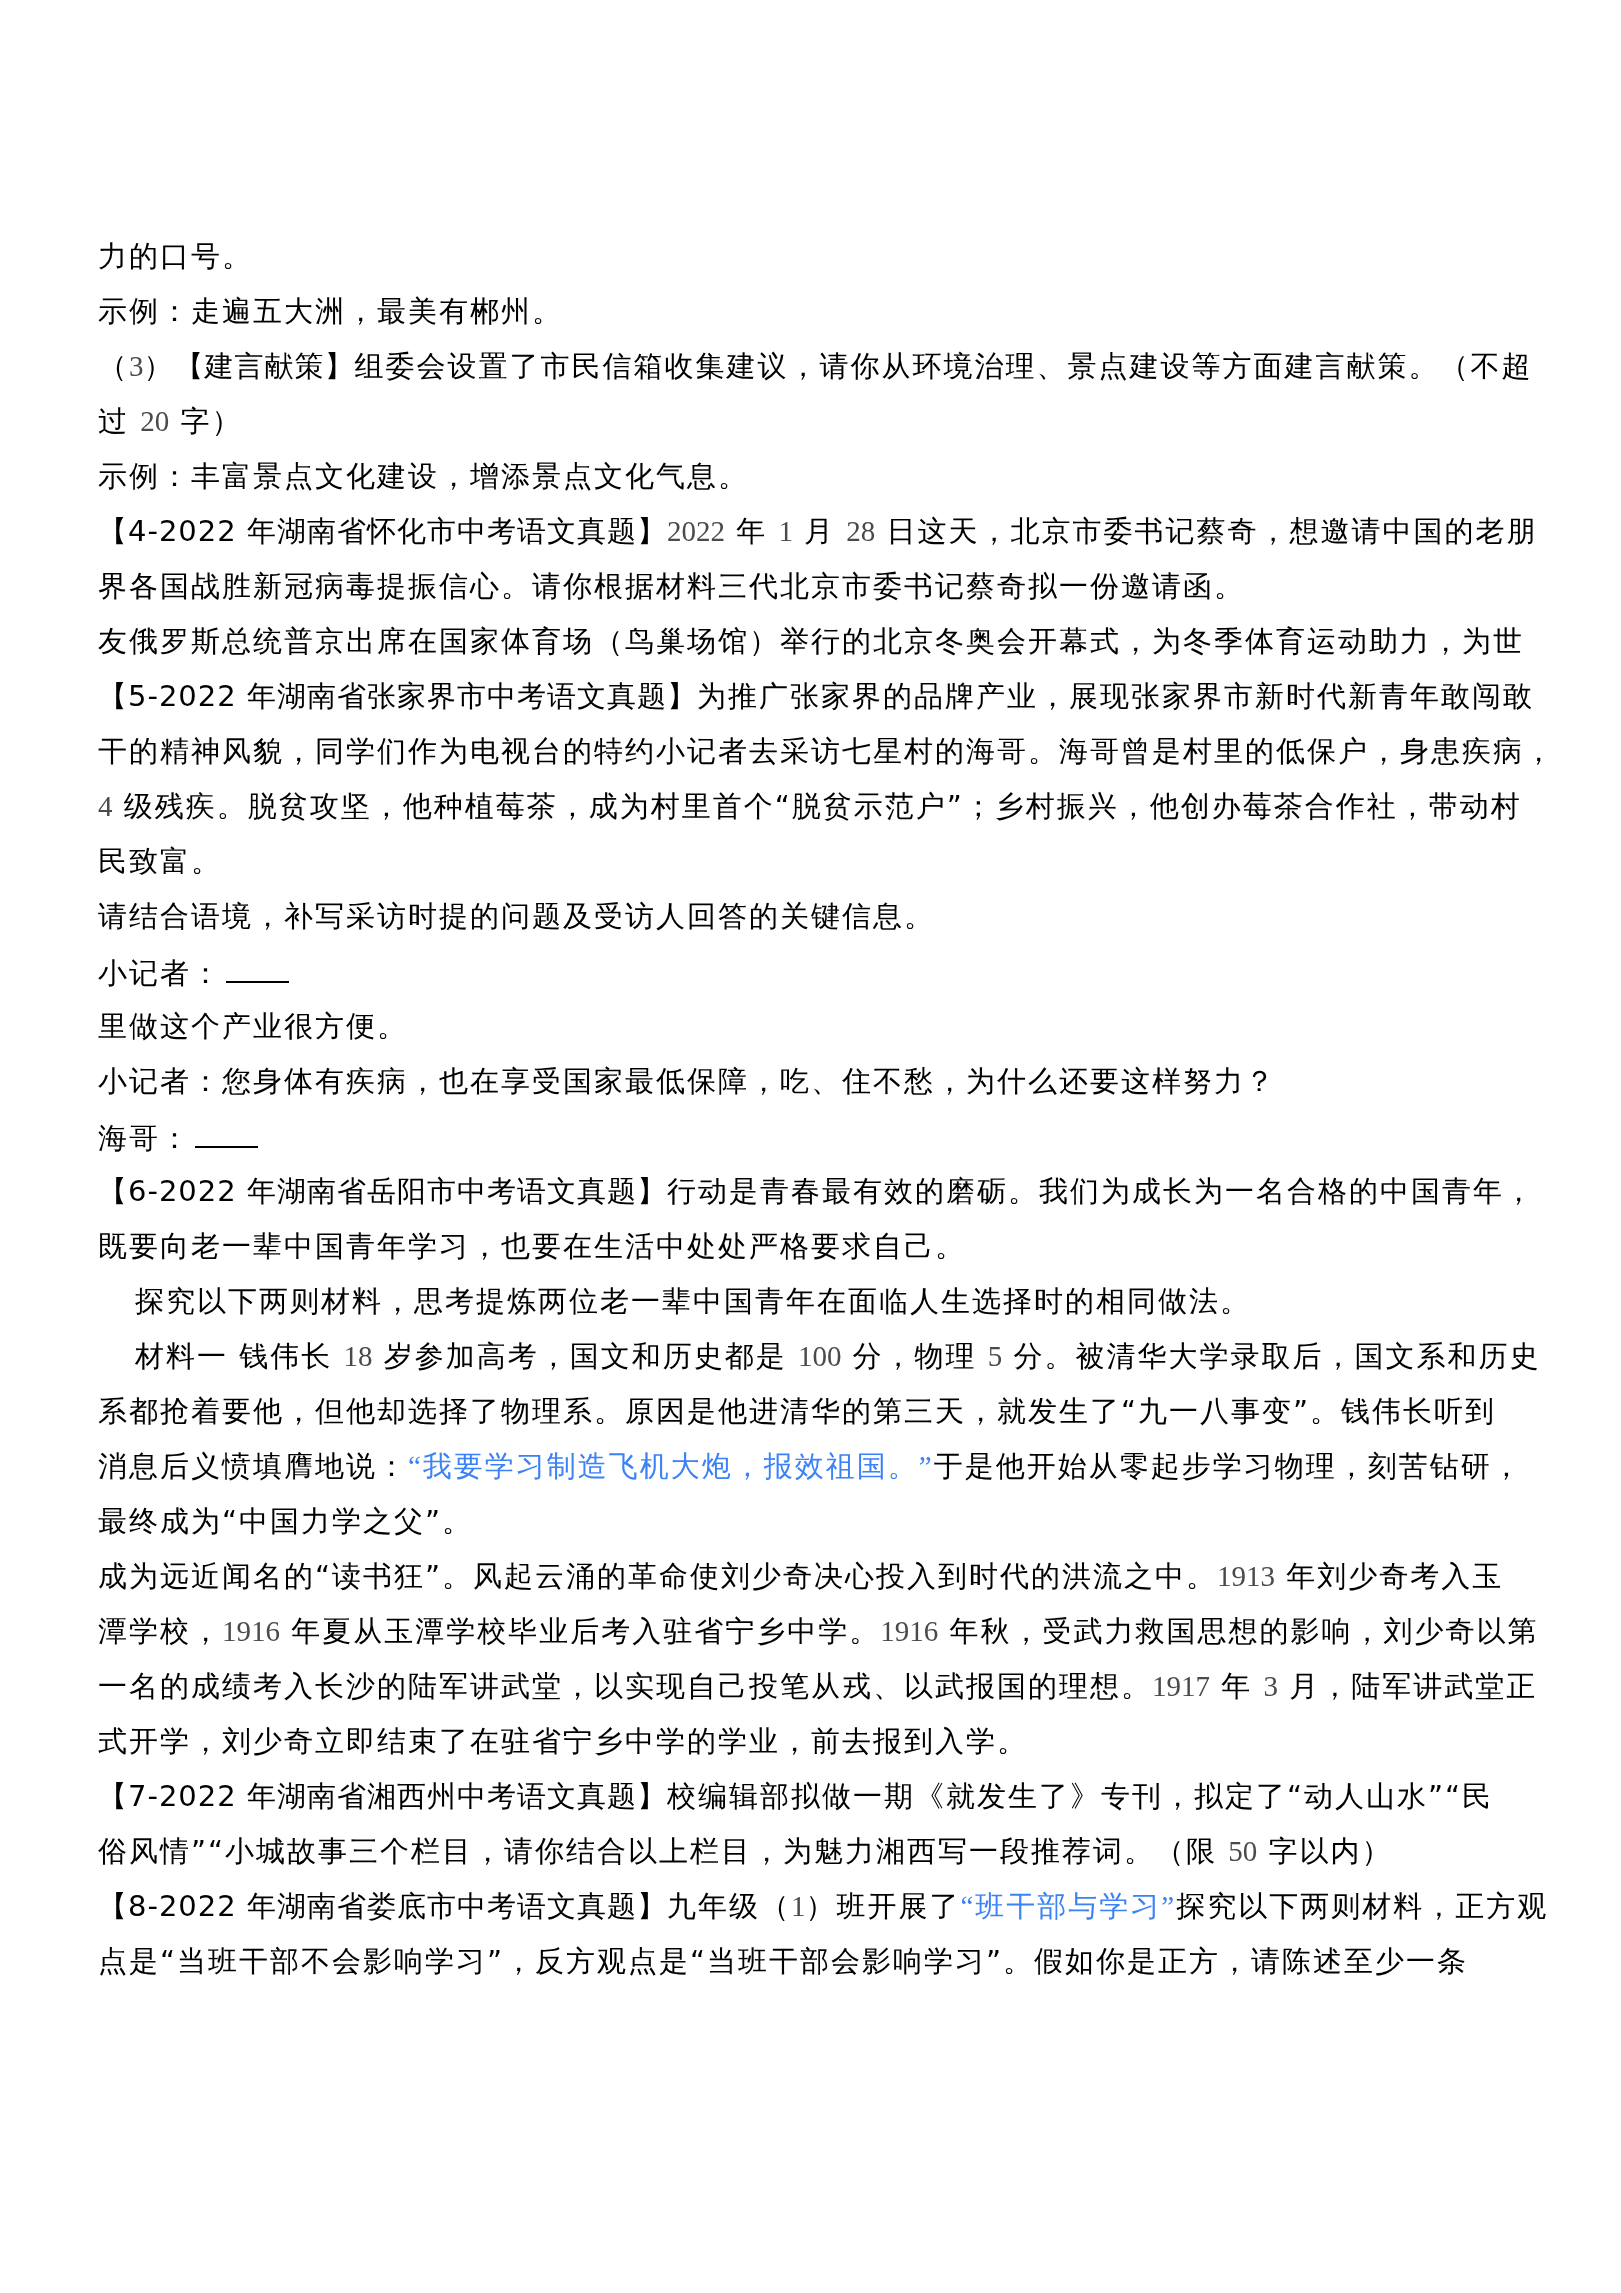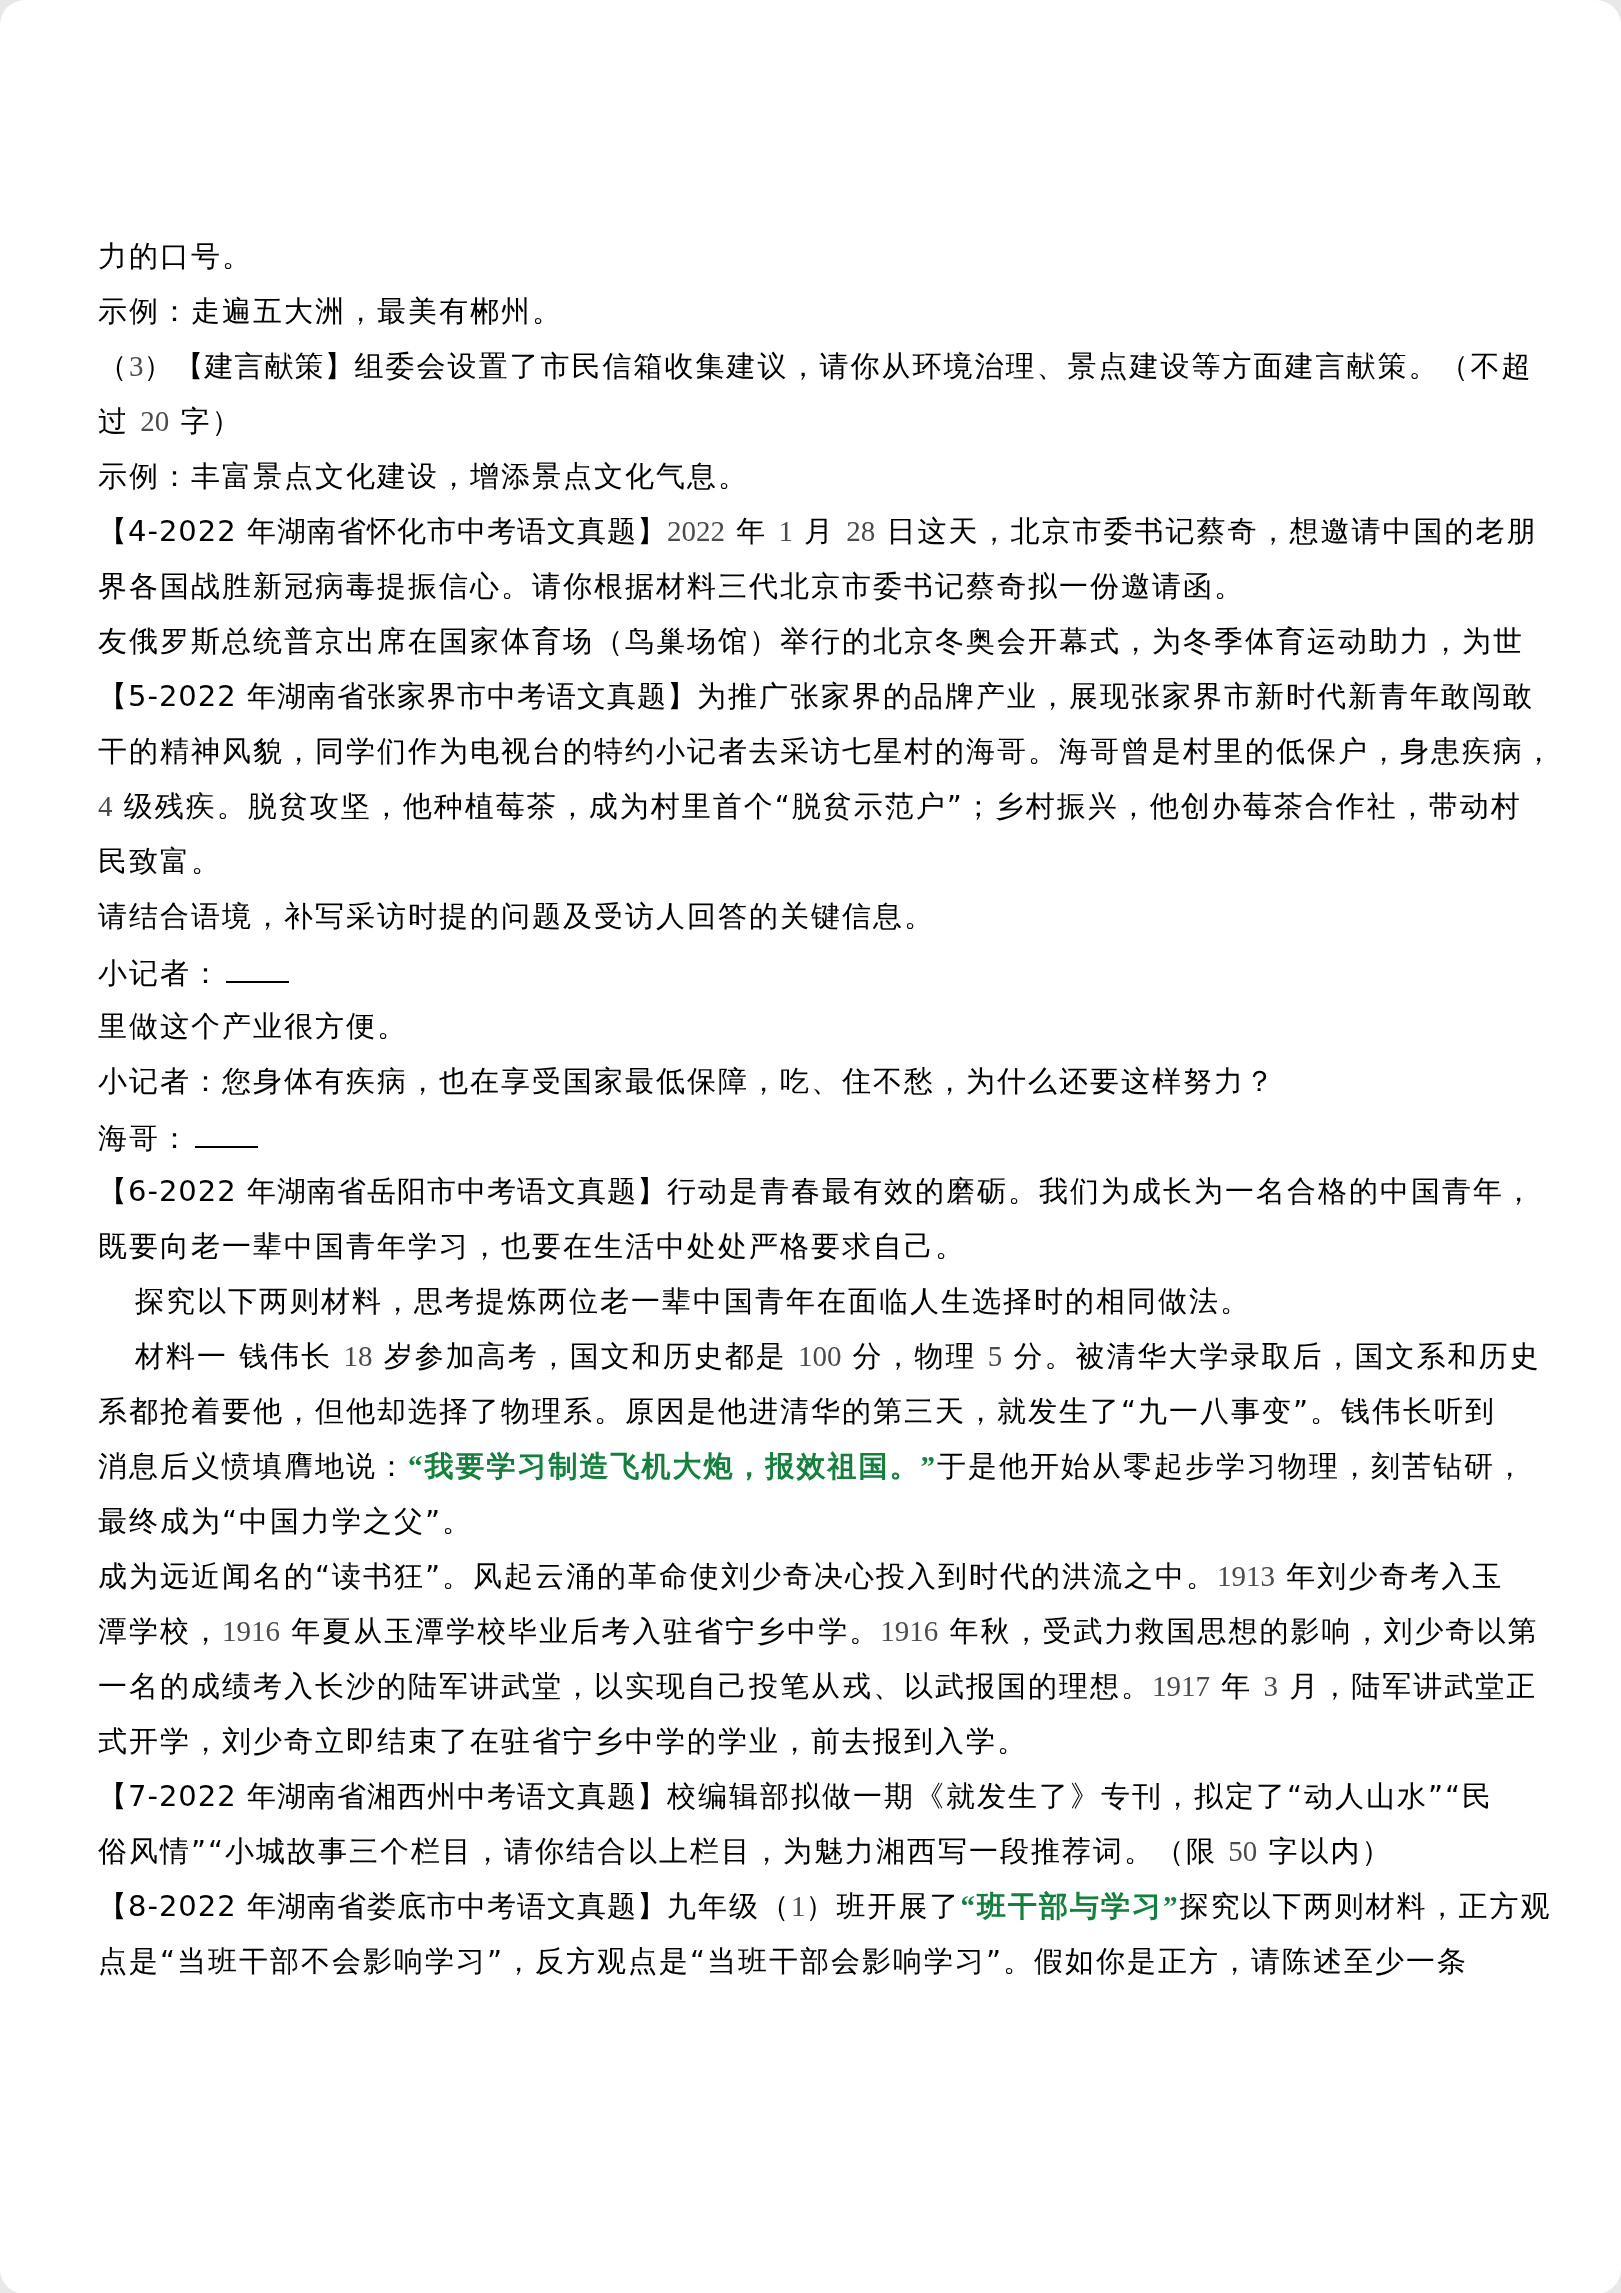--- a/index.html
+++ b/index.html
@@ -6,21 +6,20 @@
   .page {
     position: relative;
     width: 1621px;
     height: 2294px;
     margin: 0 auto;
     background: #ffffff;
     box-sizing: border-box;
     padding: 229px 94px 0 98px;
     overflow: hidden;
     font-family: "DejaVu Sans", "Liberation Sans", sans-serif;
-    border-radius: 25px;
   }
   .content { width: 1429px; }
   .line {
     height: 55px;
     line-height: 55px;
     font-size: 29px;
     letter-spacing: 2px;
     color: #000000;
     font-weight: 500;
     white-space: nowrap;
@@ -33,22 +32,22 @@
     letter-spacing: 1px;
   }
   .seg-num {
     font-family: "Liberation Serif", "DejaVu Serif", serif;
     font-weight: 400;
     color: #4a4a4a;
     letter-spacing: 0;
   }
   .seg-gray {
     font-family: "Liberation Serif", "DejaVu Serif", serif;
-    font-weight: 700;
-    color: #15803d;
+    font-weight: 400;
+    color: #3b82f6;
   }
   .seg-blank {
     display: inline-block;
     width: 63px;
     height: 37px;
     border-bottom: 2.9px solid #000000;
     vertical-align: baseline;
     margin-left: 3.9px;
   }
 </style>

